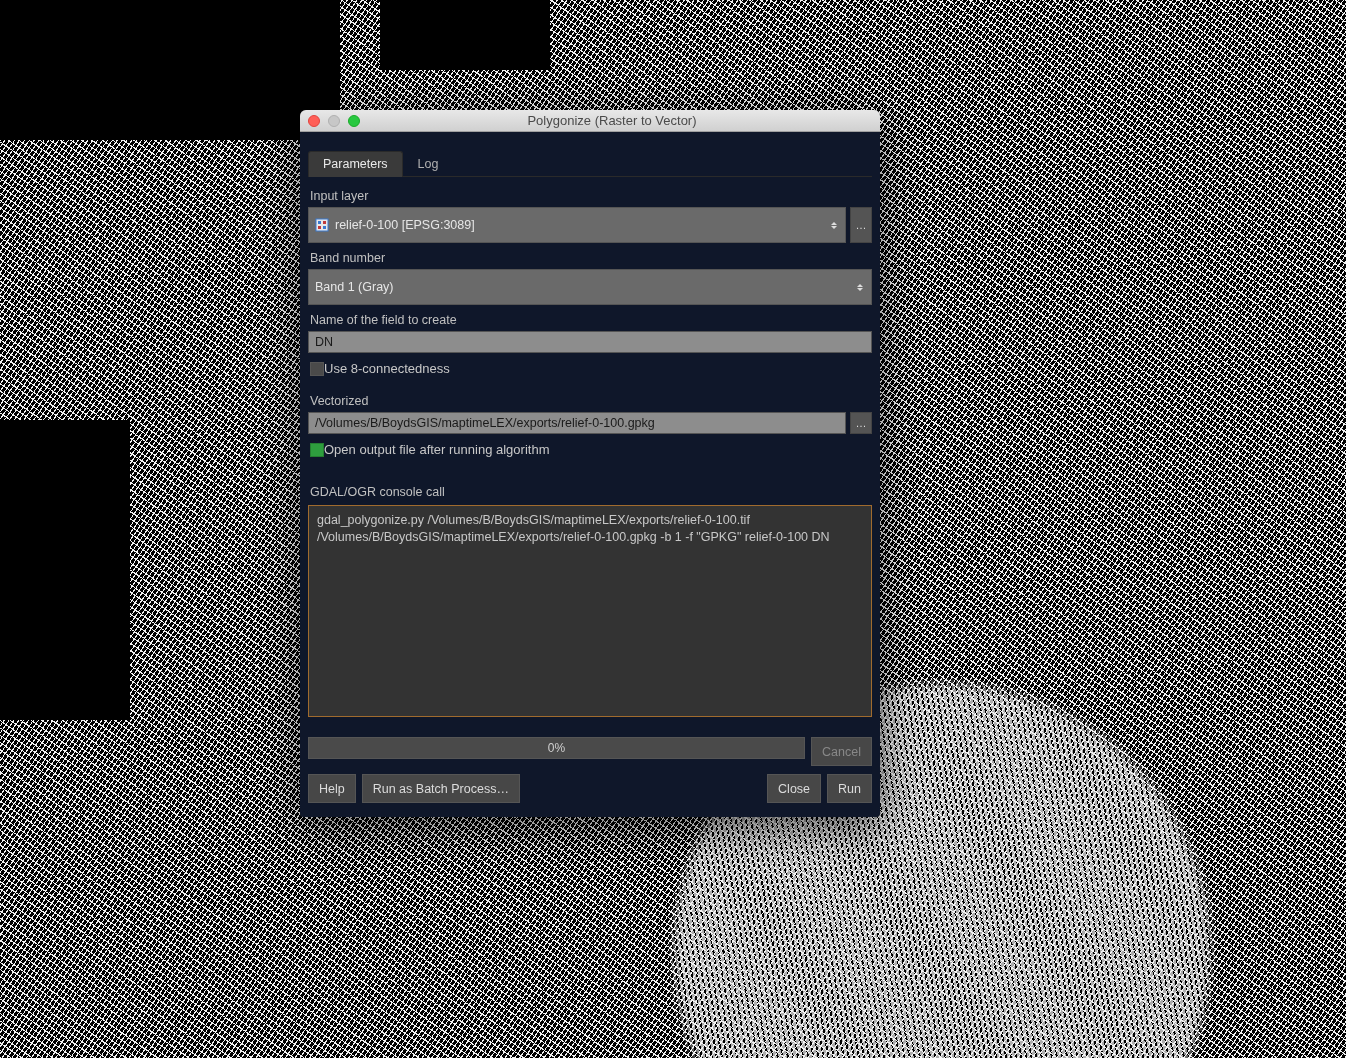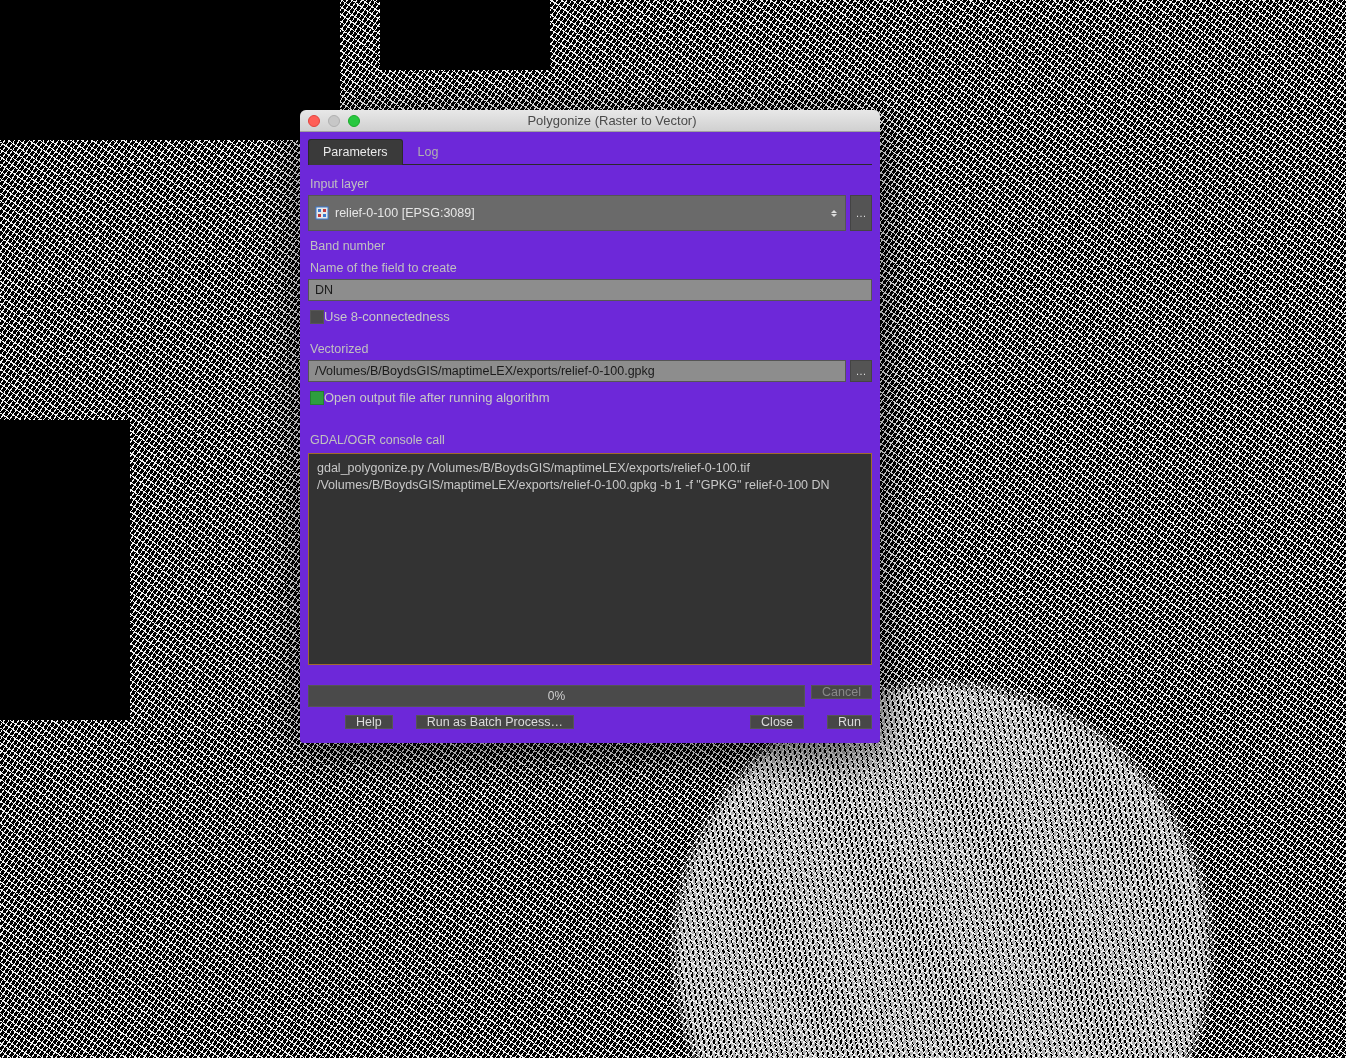--- a/index.html
+++ b/index.html
@@ -62,22 +62,22 @@
     .title-text {
       position: absolute;
       left: 0; right: 0;
       text-align: center;
       font-size: 13px;
       color: #4a4a4a;
       pointer-events: none;
       padding-left: 44px;
     }
     .body {
-      background: #6d28d9;
-      padding: 6px 8px 8px 8px;
+      background: #0f172a;
+      padding: 18px 8px 8px 8px;
     }
     .tabs {
       display: flex;
       border-bottom: 1px solid #2a2a2a;
     }
     .tab {
       padding: 5px 14px 6px 14px;
       font-size: 12.5px;
       color: #d8d8d8;
       border: 1px solid transparent;
@@ -222,35 +222,34 @@
       align-items: center;
       justify-content: center;
       font-size: 12px;
       color: #d0d0d0;
     }
     .btn {
       background: #474747;
       border: 1px solid #555;
       color: #dcdcdc;
       padding: 0 10px;
-      height: 14px;
+      height: 29px;
       font-size: 12.5px;
       display: flex;
       align-items: center;
       cursor: pointer;
     }
     .btn.disabled {
       color: #888;
       cursor: default;
     }
     .footer {
       display: flex;
-      gap: 23px;
+      gap: 6px;
       margin-top: 8px;
-      margin-left: 37px;
     }
     .footer .spacer { flex: 1; }
   </style>
 </head>
 <body>
 
 <div class="bg-texture"></div>
 <div class="bg-dark-patch" style="left:0;top:0;width:340px;height:140px"></div>
 <div class="bg-dark-patch" style="left:380px;top:0;width:170px;height:70px"></div>
 <div class="bg-dark-patch" style="left:0;top:420px;width:130px;height:300px"></div>
@@ -284,20 +283,26 @@
                 <rect x="8" y="8" width="3" height="3" fill="#3a7ad0"></rect>
               </svg>
           </span>
           <span>relief-0-100 [EPSG:3089]</span>
           <span class="caret"></span>
         </div>
         <div class="browse-btn">…</div>
       </div>
 
       <div class="label">Band number</div>
+      <div class="row">
+        <div class="select">
+          <span>Band 1 (Gray)</span>
+          <span class="caret"></span>
+        </div>
+      </div>
 
       <div class="label">Name of the field to create</div>
       <div class="row">
         <div class="input-text">
           <span>DN</span>
         </div>
       </div>
 
       <div class="checkbox-row">
         <span class="chk"></span>

